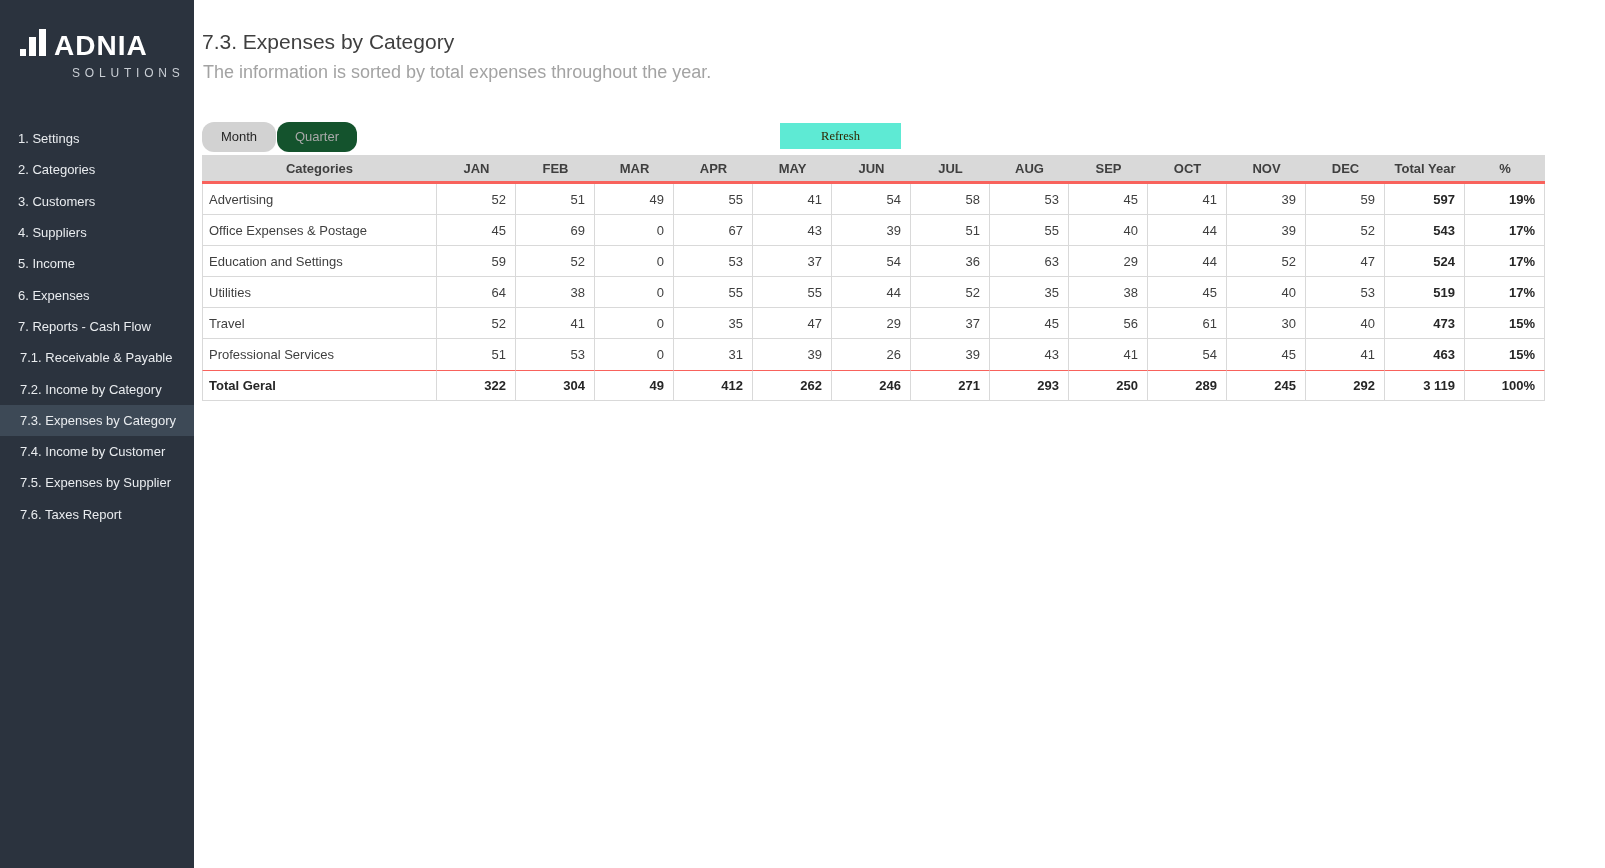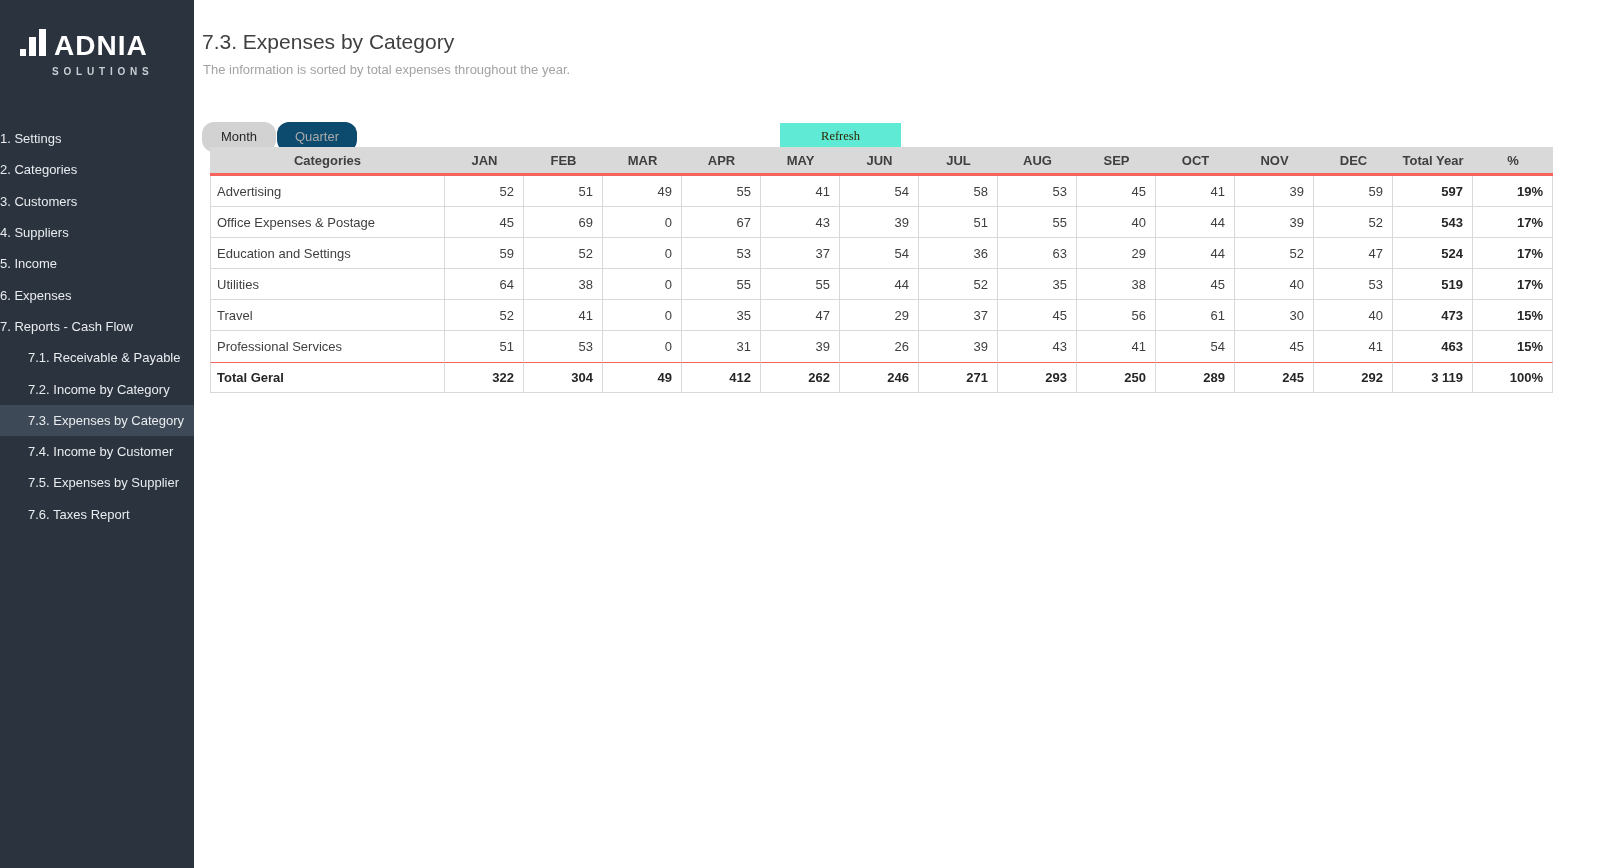--- a/index.html
+++ b/index.html
@@ -15,49 +15,49 @@
     background:#2b333e;
   }
   .logo { position:absolute; top:16px; left:20px; width:150px; }
   .logo-row { display:flex; align-items:flex-end; }
   .logo-mark { display:flex; align-items:flex-end; margin-right:8px; padding-bottom:4px; }
   .logo-mark .dot { width:6px; height:7px; background:#ffffff; margin-right:3px; }
   .logo-mark .bar1 { width:7px; height:19px; background:#ffffff; margin-right:3px; }
   .logo-mark .bar2 { width:7px; height:27px; background:#ffffff; }
   .brand { color:#ffffff; font-size:28px; font-weight:bold; letter-spacing:1px; line-height:1;margin-top:16px; }
   .solutions {
-    color:#c9ced4; font-size:10px; letter-spacing:4.8px;
-    margin-top:6px; margin-left:32px; white-space:nowrap;font-weight:bold;
+    color:#c9ced4; font-size:12px; letter-spacing:4.8px;
+    margin-top:6px; margin-left:52px; white-space:nowrap;
   }
   .nav { position:absolute; top:123px; left:0; width:100%; }
   .nav-item {
     height:31.3px; display:flex; align-items:center;
-    color:#e9ecef; font-size:13px; padding-left:0; cursor:pointer;
-  }
-  .nav-item.level2 { padding-left:28px; }
+    color:#e9ecef; font-size:13px; padding-left:18px; cursor:pointer;
+  }
+  .nav-item.level2 { padding-left:20px; }
   .nav-item.active { background:#3d4956; }
 
   
   .main { position:absolute; left:194px; top:0; width:1411px; height:868px; }
   .page-title { position:absolute; left:8px; top:30px; font-size:21px; color:#3f3f3f; }
-  .page-subtitle { position:absolute; left:9px; top:62px; font-size:13px; color:#a3a3a3; }
+  .page-subtitle { position:absolute; left:9px; top:62px; font-size:18px; color:#a3a3a3; }
 
   .tabs { position:absolute; left:8px; top:122px; display:flex; }
   .tab { height:30px; line-height:30px; text-align:center; font-size:13px; cursor:pointer;border-radius:12px; }
   .tab.active { width:74px; background:#d2d2d2; color:#262626; }
-  .tab.inactive { width:80px; background:#0c4a6e; color:#a9a9a9; margin-left:1px; }
+  .tab.inactive { width:80px; background:#14532d; color:#a9a9a9; margin-left:1px; }
 
   .refresh-btn {
     position:absolute; left:586px; top:123px; width:121px; height:26px;
     background:#5eead4; border:none; font-family:Liberation Serif, serif;
     font-size:12.5px; color:#2f2600; cursor:pointer;
   }
 
   
-  .table-wrap { position:absolute; left:8px; top:147px;margin-left:8px; }
+  .table-wrap { position:absolute; left:8px; top:155px; }
   table { border-collapse:separate; border-spacing:0; table-layout:fixed; }
   col.c-cat { width:235px; }
   col.c-m { width:79px; }
   col.c-total { width:80px; }
   col.c-pct { width:80px; }
 
   th {
     background:#d9d9d9; font-weight:bold; font-size:13px; color:#3f3f3f;
     height:29px; text-align:center; padding:0;
     border-bottom:3px solid #f8625c;

